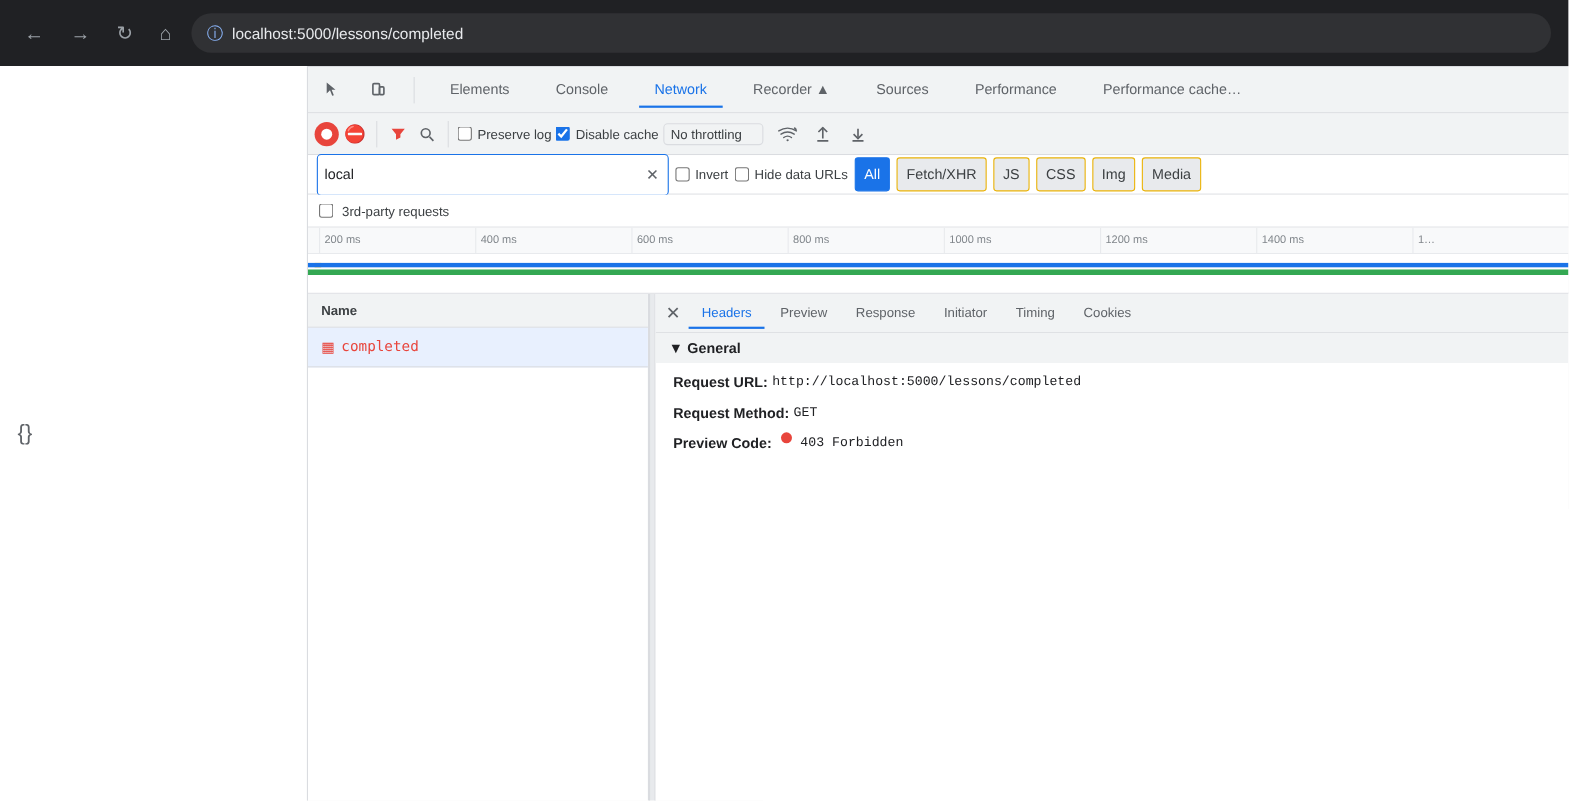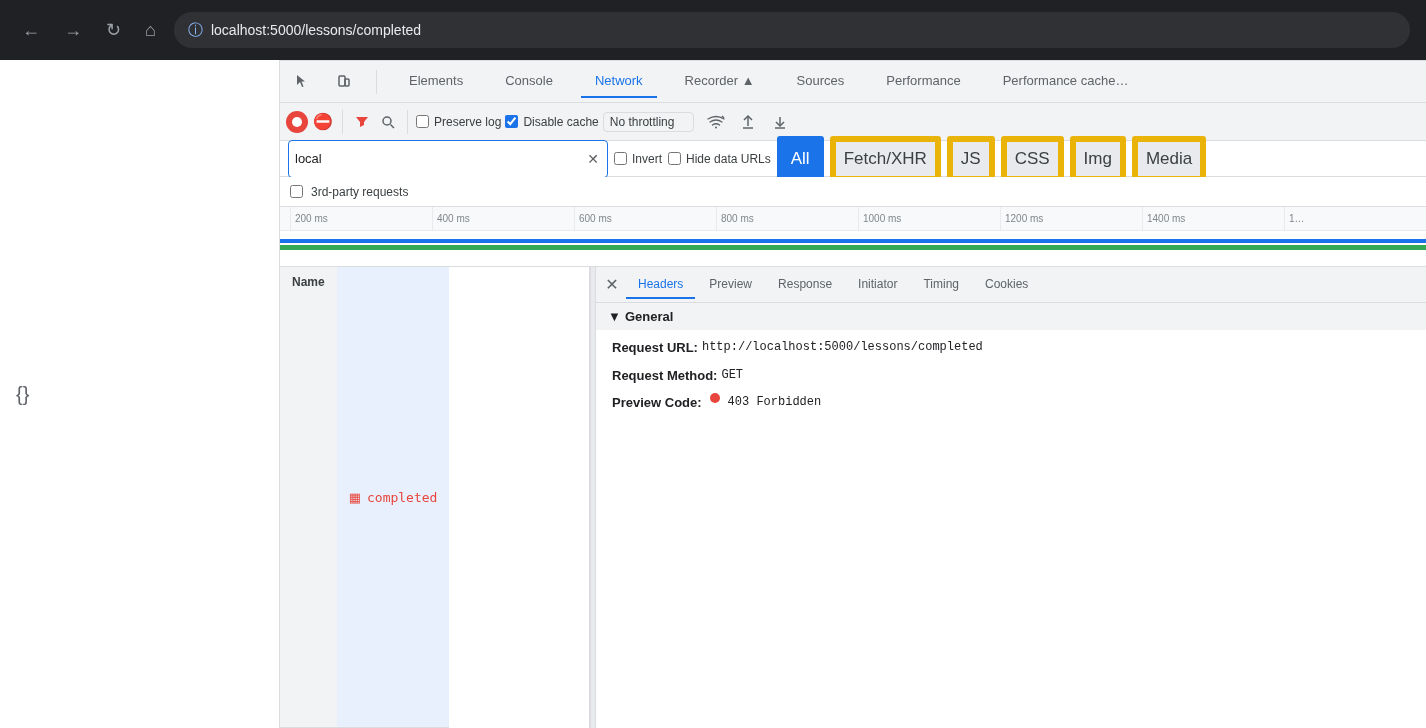--- a/index.html
+++ b/index.html
@@ -156,25 +156,25 @@
     .clear-filter {
       color: #5f6368; cursor: pointer; font-size: 14px;
       background: none; border: none; padding: 0 2px;
     }
     .filter-tag {
       display: flex; align-items: center; gap: 5px;
       font-size: 12px; color: #3c4043;
     }
     .filter-tag-btn {
       padding: 7px 8px;
-      border: 6px solid #eab308;
+      border: 1px solid #eab308;
       border-radius: 3px;
       background: #e8eaed;
       cursor: pointer;
-      font-size: 17px;
+      font-size: 13px;
       color: #3c4043;
       white-space: nowrap;
     }
     .filter-tag-btn.active {
       background: #1a73e8;
       color: #fff;
       border-color: #1a73e8;
     }
 
     
@@ -251,21 +251,21 @@
       background: #fff;
     }
 
     
     .name-panel {
       width: 310px;
       min-width: 200px;
       border-right: 1px solid #dadce0;
       background: #fff;
       display: flex;
-      flex-direction: row;
+      flex-direction: column;
     }
     .name-header {
       background: #f1f3f4;
       border-bottom: 1px solid #dadce0;
       padding: 8px 12px;
       font-size: 12px;
       font-weight: 600;
       color: #3c4043;
     }
     .name-item {

